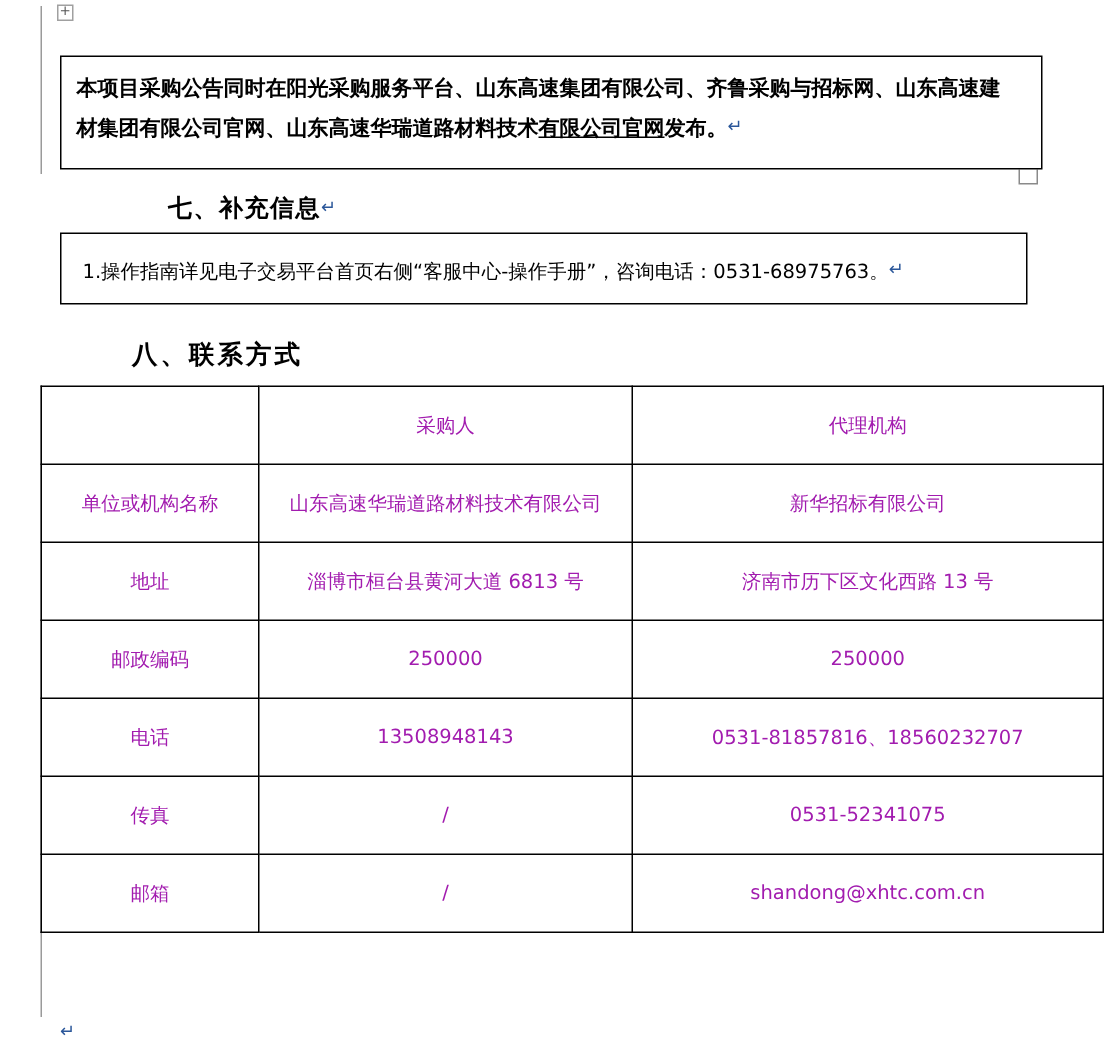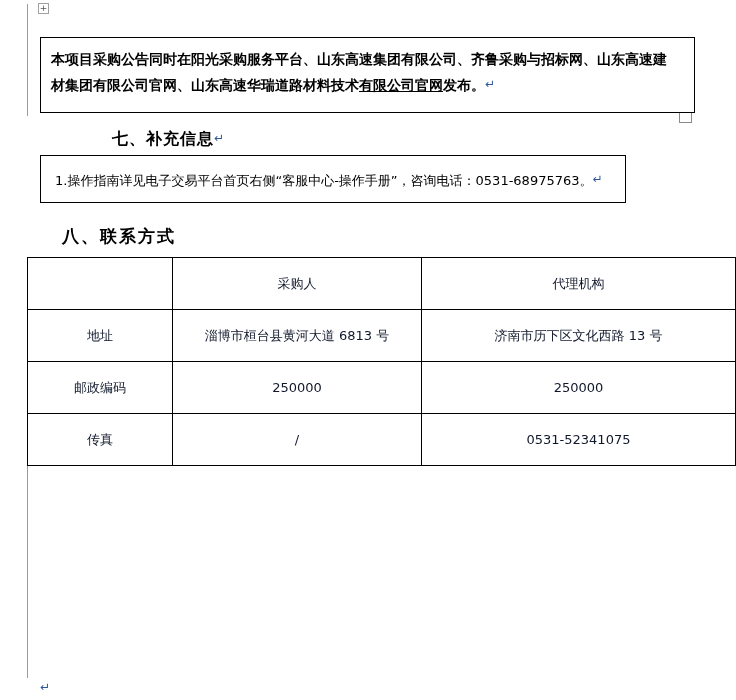--- a/index.html
+++ b/index.html
@@ -36,21 +36,21 @@
   .h-sec2 {
     position: absolute;
     left: 76px;
     top: 129px;
     font-size: 16px;
     letter-spacing: 1px;
     margin-left: 36px;
   }
   .h-sec3 {
     position: absolute;
-    left: 62px;
+    left: 88px;
     top: 225px;
     font-size: 17px;
     letter-spacing: 2px;
   }
   .pilcrow {
     font-weight: normal;
     color: #2b579a;
     font-size: 12px;
     vertical-align: 2px;
   }
@@ -74,21 +74,21 @@
     line-height: 25px;
     font-weight: bold;
     white-space: nowrap;
   }
   #notice-box .line2 .u {
     text-decoration: underline;
   }
   #supp-box {
     left: 40px;
     top: 155px;
-    width: 586px;
+    width: 645px;
     height: 48px;
     padding: 13px 10px 0 14px;
   }
   #supp-box .line {
     font-size: 13px;
     line-height: 20px;
     white-space: nowrap;
   }
 
   
@@ -130,21 +130,21 @@
     top: 257px;
     width: 681px;
     border-collapse: collapse;
     table-layout: fixed;
   }
   #contact-table td {
     border: 1px solid #000;
     text-align: center;
     vertical-align: middle;
     font-size: 13px;
-    color: #0f172a;
+    color: #a21caf;
     padding: 0 4px;
   }
   #contact-table .col-label { width: 136px; }
   #contact-table .col-buyer { width: 240px; }
   #contact-table .col-agent { width: 305px; }
   #contact-table tr { height: 52px; }
   #contact-table tr.header-row { height: 52px; }
   #contact-table tr.header-row td { font-size: 13px; }
 
   
@@ -189,32 +189,47 @@
   </div>
 
   <table id="contact-table">
     <tbody>
       <tr class="header-row">
         <td class="col-label"></td>
         <td class="col-buyer">采购人</td>
         <td class="col-agent">代理机构</td>
       </tr>
       <tr>
+        <td>单位或机构名称</td>
+        <td>山东高速华瑞道路材料技术有限公司</td>
+        <td>新华招标有限公司</td>
+      </tr>
+      <tr>
         <td>地址</td>
         <td>淄博市桓台县黄河大道 6813 号</td>
         <td>济南市历下区文化西路 13 号</td>
       </tr>
       <tr>
         <td>邮政编码</td>
         <td>250000</td>
         <td>250000</td>
       </tr>
       <tr>
+        <td>电话</td>
+        <td>13508948143</td>
+        <td>0531-81857816、18560232707</td>
+      </tr>
+      <tr>
         <td>传真</td>
         <td>/</td>
         <td>0531-52341075</td>
       </tr>
+      <tr>
+        <td>邮箱</td>
+        <td>/</td>
+        <td>shandong@xhtc.com.cn</td>
+      </tr>
     </tbody>
   </table>
 
   <div class="bottom-pil">↵</div>
 
 </div>
 
 </body></html>

